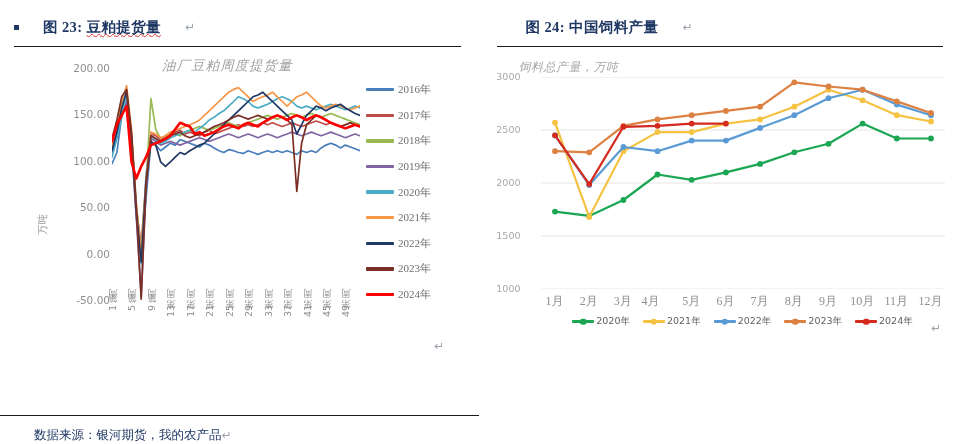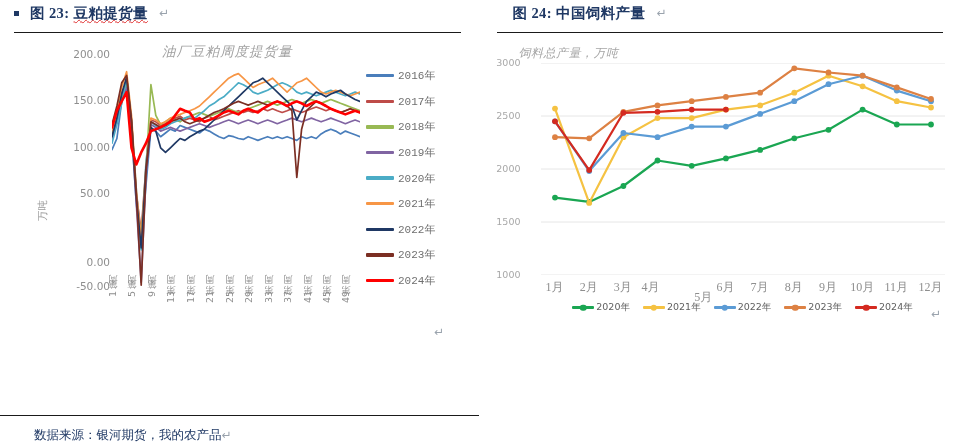--- a/index.html
+++ b/index.html
@@ -3,21 +3,21 @@
 <meta charset="utf-8">
 <style>
   html,body{margin:0;padding:0;background:#ffffff;}
   body{width:957px;height:444px;font-family:"Liberation Serif",serif;color:#1a1a1a;overflow:hidden;}
   .page{position:relative;width:957px;height:444px;display:flex;}
   .panel{position:relative;width:478.5px;height:444px;box-sizing:border-box;}
   .panel.left{padding:0 18px 0 14px;}
   .panel.right{padding:0 14px 0 18px;}
 
   
-  .fig-head{display:flex;align-items:center;gap:11px;height:26px;}
+  .fig-head{display:flex;align-items:center;gap:24px;padding-top:14px;height:26px;}
   .bullet{width:5px;height:5px;background:#1f3864;display:inline-block;flex:0 0 auto;}
   .fig-title{font-family:"Liberation Serif",serif;font-weight:bold;font-size:14.5px;color:#1f3864;letter-spacing:.4px;white-space:nowrap;}
   .fig-title .sq{ text-decoration: underline; text-decoration-color:#e03030; text-decoration-style: wavy; text-decoration-thickness:1px;}
   .pilcrow{color:#9aa3ad;font-size:12px;font-family:"DejaVu Sans",sans-serif;}
   .rule{border-top:1.6px solid #1a1a1a;margin-top:6px;}
   .rule.bottom{margin-top:0;}
 
   
   .chart-wrap{position:relative;height:318px;}
   .chart-title{position:absolute;font-family:"DejaVu Sans",sans-serif;color:#9d9d9d;font-style:italic;}
@@ -25,21 +25,21 @@
   
   .c1-title{left:148px;top:10px;font-size:13.5px;color:#a0a0a0;letter-spacing:1px;}
   .c1-ylab{position:absolute;left:22px;top:188px;transform:rotate(-90deg);transform-origin:left top;font-size:10.5px;color:#9a9a9a;font-family:"DejaVu Sans",sans-serif;}
   .c1-ytick{position:absolute;right:0;text-align:right;font-size:10.5px;color:#8e8e8e;font-family:"DejaVu Sans",sans-serif;white-space:nowrap;}
   .c1-ytickbox{position:absolute;left:38px;width:58px;top:0;height:258px;}
   .c1-xtick{position:absolute;font-size:9.5px;color:#8e8e8e;font-family:"DejaVu Sans",sans-serif;writing-mode:vertical-rl;transform:rotate(180deg);white-space:nowrap;}
   .plot1{position:absolute;left:98px;top:22px;width:248px;height:232px;}
   .legend1{position:absolute;left:352px;top:30px;width:112px;}
   .legend1 .row{display:flex;align-items:center;gap:4px;height:25.6px;}
   .legend1 .swatch{width:28px;height:3.4px;border-radius:1px;flex:0 0 auto;}
-  .legend1 .txt{font-size:11px;color:#6f6f6f;font-family:Liberation Mono, monospace;white-space:nowrap;}
+  .legend1 .txt{font-size:11px;color:#6f6f6f;font-family:Liberation Serif, serif;white-space:nowrap;}
 
   
   .c2-title{left:22px;top:12px;font-size:12px;color:#a5a5a5;letter-spacing:.5px;}
   .c2-ytickbox{position:absolute;left:0px;width:40px;top:0;height:260px;}
   .c2-ytick{position:absolute;right:16px;text-align:right;font-size:9.5px;color:#a8a8a8;font-family:"DejaVu Sans",sans-serif;}
   .plot2{position:absolute;left:44px;top:30px;width:404px;height:212px;}
   .c2-xtick{position:absolute;font-size:12px;color:#8e8e8e;font-family:Liberation Serif, serif;text-align:center;white-space:nowrap;}
   .legend2{position:absolute;left:46px;top:268px;width:400px;display:flex;align-items:center;justify-content:center;gap:13px;}
   .legend2 .row{display:flex;align-items:center;gap:2px;}
   .legend2 .swatch{position:relative;width:22px;height:3.2px;border-radius:1px;}
@@ -65,21 +65,21 @@
     <div class="rule"></div>
 
     <div class="chart-wrap">
       <div class="chart-title c1-title">油厂豆粕周度提货量</div>
       <div class="c1-ylab">万吨</div>
       <div class="c1-ytickbox">
           <div class="c1-ytick" style="top: 15px;">200.00</div>
           <div class="c1-ytick" style="top: 61.4px;">150.00</div>
           <div class="c1-ytick" style="top: 107.8px;">100.00</div>
           <div class="c1-ytick" style="top: 154.2px;">50.00</div>
-          <div class="c1-ytick" style="top: 200.6px; margin-top: 22px;">0.00</div>
+          <div class="c1-ytick" style="top: 200.6px;">0.00</div>
           <div class="c1-ytick" style="top: 247px;">-50.00</div>
         </div>
       <div class="plot1">
         <svg id="svg1" viewBox="0 0 248 232" width="248" height="232" preserveAspectRatio="none">
             <path d="M0.0 94.7 L4.9 83.5 L9.7 46.4 L14.6 23.2 L19.5 74.2 L24.3 148.5 L29.2 190.2 L34.0 129.9 L38.9 74.2 L43.8 76.1 L48.6 81.7 L53.5 78.0 L58.4 74.2 L63.2 76.1 L68.1 70.5 L72.9 72.4 L77.8 74.2 L82.7 76.1 L87.5 78.0 L92.4 74.2 L97.3 76.1 L102.1 78.9 L107.0 81.7 L111.8 83.5 L116.7 80.7 L121.6 81.7 L126.4 83.5 L131.3 84.4 L136.2 81.7 L141.0 83.5 L145.9 85.4 L150.7 83.5 L155.6 81.7 L160.5 83.5 L165.3 81.7 L170.2 83.5 L175.1 81.7 L179.9 83.5 L184.8 85.4 L189.6 81.7 L194.5 83.5 L199.4 81.7 L204.2 83.5 L209.1 78.9 L214.0 76.1 L218.8 74.2 L223.7 76.1 L228.5 78.9 L233.4 76.1 L238.3 78.0 L243.1 79.8 L248.0 81.7 " fill="none" stroke="#4a7ebb" stroke-width="1.7" stroke-linejoin="round" stroke-linecap="round"></path>
             <path d="M0.0 74.2 L4.9 55.7 L9.7 37.1 L14.6 27.8 L19.5 65.0 L24.3 139.2 L29.2 176.3 L34.0 111.4 L38.9 65.0 L43.8 66.8 L48.6 70.5 L53.5 68.7 L58.4 65.0 L63.2 63.1 L68.1 61.2 L72.9 65.0 L77.8 63.1 L82.7 65.0 L87.5 66.8 L92.4 63.1 L97.3 61.2 L102.1 65.0 L107.0 63.1 L111.8 61.2 L116.7 59.4 L121.6 57.5 L126.4 55.7 L131.3 57.5 L136.2 55.7 L141.0 57.5 L145.9 55.7 L150.7 53.8 L155.6 55.7 L160.5 53.8 L165.3 55.7 L170.2 57.5 L175.1 55.7 L179.9 53.8 L184.8 55.7 L189.6 57.5 L194.5 55.7 L199.4 53.8 L204.2 52.0 L209.1 53.8 L214.0 55.7 L218.8 53.8 L223.7 55.7 L228.5 57.5 L233.4 55.7 L238.3 53.8 L243.1 55.7 L248.0 57.5 " fill="none" stroke="#be4b48" stroke-width="1.7" stroke-linejoin="round" stroke-linecap="round"></path>
             <path d="M0.0 78.9 L4.9 60.3 L9.7 41.8 L14.6 27.8 L19.5 69.6 L24.3 143.8 L29.2 181.0 L34.0 116.0 L38.9 29.7 L43.8 60.3 L48.6 69.6 L53.5 66.8 L58.4 63.1 L63.2 65.0 L68.1 66.8 L72.9 63.1 L77.8 61.2 L82.7 59.4 L87.5 57.5 L92.4 59.4 L97.3 61.2 L102.1 59.4 L107.0 57.5 L111.8 55.7 L116.7 53.8 L121.6 55.7 L126.4 57.5 L131.3 55.7 L136.2 53.8 L141.0 52.0 L145.9 50.1 L150.7 48.3 L155.6 46.4 L160.5 48.3 L165.3 50.1 L170.2 48.3 L175.1 46.4 L179.9 44.5 L184.8 46.4 L189.6 48.3 L194.5 46.4 L199.4 44.5 L204.2 46.4 L209.1 48.3 L214.0 46.4 L218.8 44.5 L223.7 46.4 L228.5 48.3 L233.4 50.1 L238.3 52.0 L243.1 53.8 L248.0 55.7 " fill="none" stroke="#98b954" stroke-width="1.7" stroke-linejoin="round" stroke-linecap="round"></path>
             <path d="M0.0 83.5 L4.9 65.0 L9.7 46.4 L14.6 32.5 L19.5 74.2 L24.3 148.5 L29.2 227.4 L34.0 120.6 L38.9 69.6 L43.8 72.4 L48.6 76.1 L53.5 74.2 L58.4 72.4 L63.2 74.2 L68.1 76.1 L72.9 74.2 L77.8 72.4 L82.7 70.5 L87.5 68.7 L92.4 70.5 L97.3 72.4 L102.1 70.5 L107.0 68.7 L111.8 66.8 L116.7 65.0 L121.6 66.8 L126.4 68.7 L131.3 66.8 L136.2 65.0 L141.0 66.8 L145.9 68.7 L150.7 66.8 L155.6 65.0 L160.5 66.8 L165.3 68.7 L170.2 66.8 L175.1 65.0 L179.9 63.1 L184.8 65.0 L189.6 66.8 L194.5 65.0 L199.4 63.1 L204.2 65.0 L209.1 66.8 L214.0 65.0 L218.8 63.1 L223.7 65.0 L228.5 66.8 L233.4 68.7 L238.3 66.8 L243.1 65.0 L248.0 66.8 " fill="none" stroke="#8064a2" stroke-width="1.7" stroke-linejoin="round" stroke-linecap="round"></path>
             <path d="M0.0 88.2 L4.9 69.6 L9.7 48.3 L14.6 23.2 L19.5 65.0 L24.3 134.6 L29.2 194.9 L34.0 106.7 L38.9 66.8 L43.8 70.5 L48.6 74.2 L53.5 72.4 L58.4 68.7 L63.2 66.8 L68.1 65.0 L72.9 63.1 L77.8 61.2 L82.7 63.1 L87.5 59.4 L92.4 55.7 L97.3 51.0 L102.1 48.3 L107.0 44.5 L111.8 41.8 L116.7 37.1 L121.6 32.5 L126.4 27.8 L131.3 29.7 L136.2 32.5 L141.0 37.1 L145.9 39.0 L150.7 37.1 L155.6 35.3 L160.5 32.5 L165.3 29.7 L170.2 27.8 L175.1 29.7 L179.9 32.5 L184.8 37.1 L189.6 39.0 L194.5 37.1 L199.4 39.0 L204.2 40.8 L209.1 39.0 L214.0 37.1 L218.8 35.3 L223.7 37.1 L228.5 39.0 L233.4 40.8 L238.3 39.0 L243.1 37.1 L248.0 39.0 " fill="none" stroke="#4bacc6" stroke-width="1.7" stroke-linejoin="round" stroke-linecap="round"></path>
             <path d="M0.0 76.1 L4.9 57.5 L9.7 32.5 L14.6 16.7 L19.5 60.3 L24.3 134.6 L29.2 185.6 L34.0 111.4 L38.9 63.1 L43.8 65.0 L48.6 68.7 L53.5 66.8 L58.4 63.1 L63.2 61.2 L68.1 59.4 L72.9 57.5 L77.8 55.7 L82.7 53.8 L87.5 51.0 L92.4 46.4 L97.3 41.8 L102.1 37.1 L107.0 32.5 L111.8 27.8 L116.7 23.2 L121.6 20.4 L126.4 18.6 L131.3 23.2 L136.2 27.8 L141.0 32.5 L145.9 29.7 L150.7 27.8 L155.6 26.0 L160.5 23.2 L165.3 27.8 L170.2 32.5 L175.1 37.1 L179.9 32.5 L184.8 27.8 L189.6 26.0 L194.5 23.2 L199.4 27.8 L204.2 32.5 L209.1 37.1 L214.0 39.0 L218.8 37.1 L223.7 35.3 L228.5 37.1 L233.4 39.0 L238.3 40.8 L243.1 39.0 L248.0 37.1 " fill="none" stroke="#f79646" stroke-width="1.7" stroke-linejoin="round" stroke-linecap="round"></path>
@@ -233,21 +233,21 @@
             <circle cx="116.5" cy="48.8" r="2.9" fill="#d42a20"></circle>
             <circle cx="150.7" cy="46.6" r="2.9" fill="#d42a20"></circle>
             <circle cx="184.9" cy="46.6" r="2.9" fill="#d42a20"></circle>
           </svg>
       </div>
       <div id="c2x">
           <div class="c2-xtick" style="left: 44px; top: 246px; width: 28px;">1月</div>
           <div class="c2-xtick" style="left: 78.1818px; top: 246px; width: 28px;">2月</div>
           <div class="c2-xtick" style="left: 112.364px; top: 246px; width: 28px;">3月</div>
           <div class="c2-xtick" style="left: 140px; top: 246px; width: 28px;">4月</div>
-          <div class="c2-xtick" style="left: 180.727px; top: 256px; width: 28px; margin-left: 12px;">5月</div>
+          <div class="c2-xtick" style="left: 180.727px; top: 246px; width: 28px;">5月</div>
           <div class="c2-xtick" style="left: 214.909px; top: 246px; width: 28px;">6月</div>
           <div class="c2-xtick" style="left: 249.091px; top: 246px; width: 28px;">7月</div>
           <div class="c2-xtick" style="left: 283.273px; top: 246px; width: 28px;">8月</div>
           <div class="c2-xtick" style="left: 317.455px; top: 246px; width: 28px;">9月</div>
           <div class="c2-xtick" style="left: 351.636px; top: 246px; width: 28px;">10月</div>
           <div class="c2-xtick" style="left: 385.818px; top: 246px; width: 28px;">11月</div>
           <div class="c2-xtick" style="left: 420px; top: 246px; width: 28px;">12月</div>
         </div>
       <div class="legend2" id="legend2">
           <div class="row">

